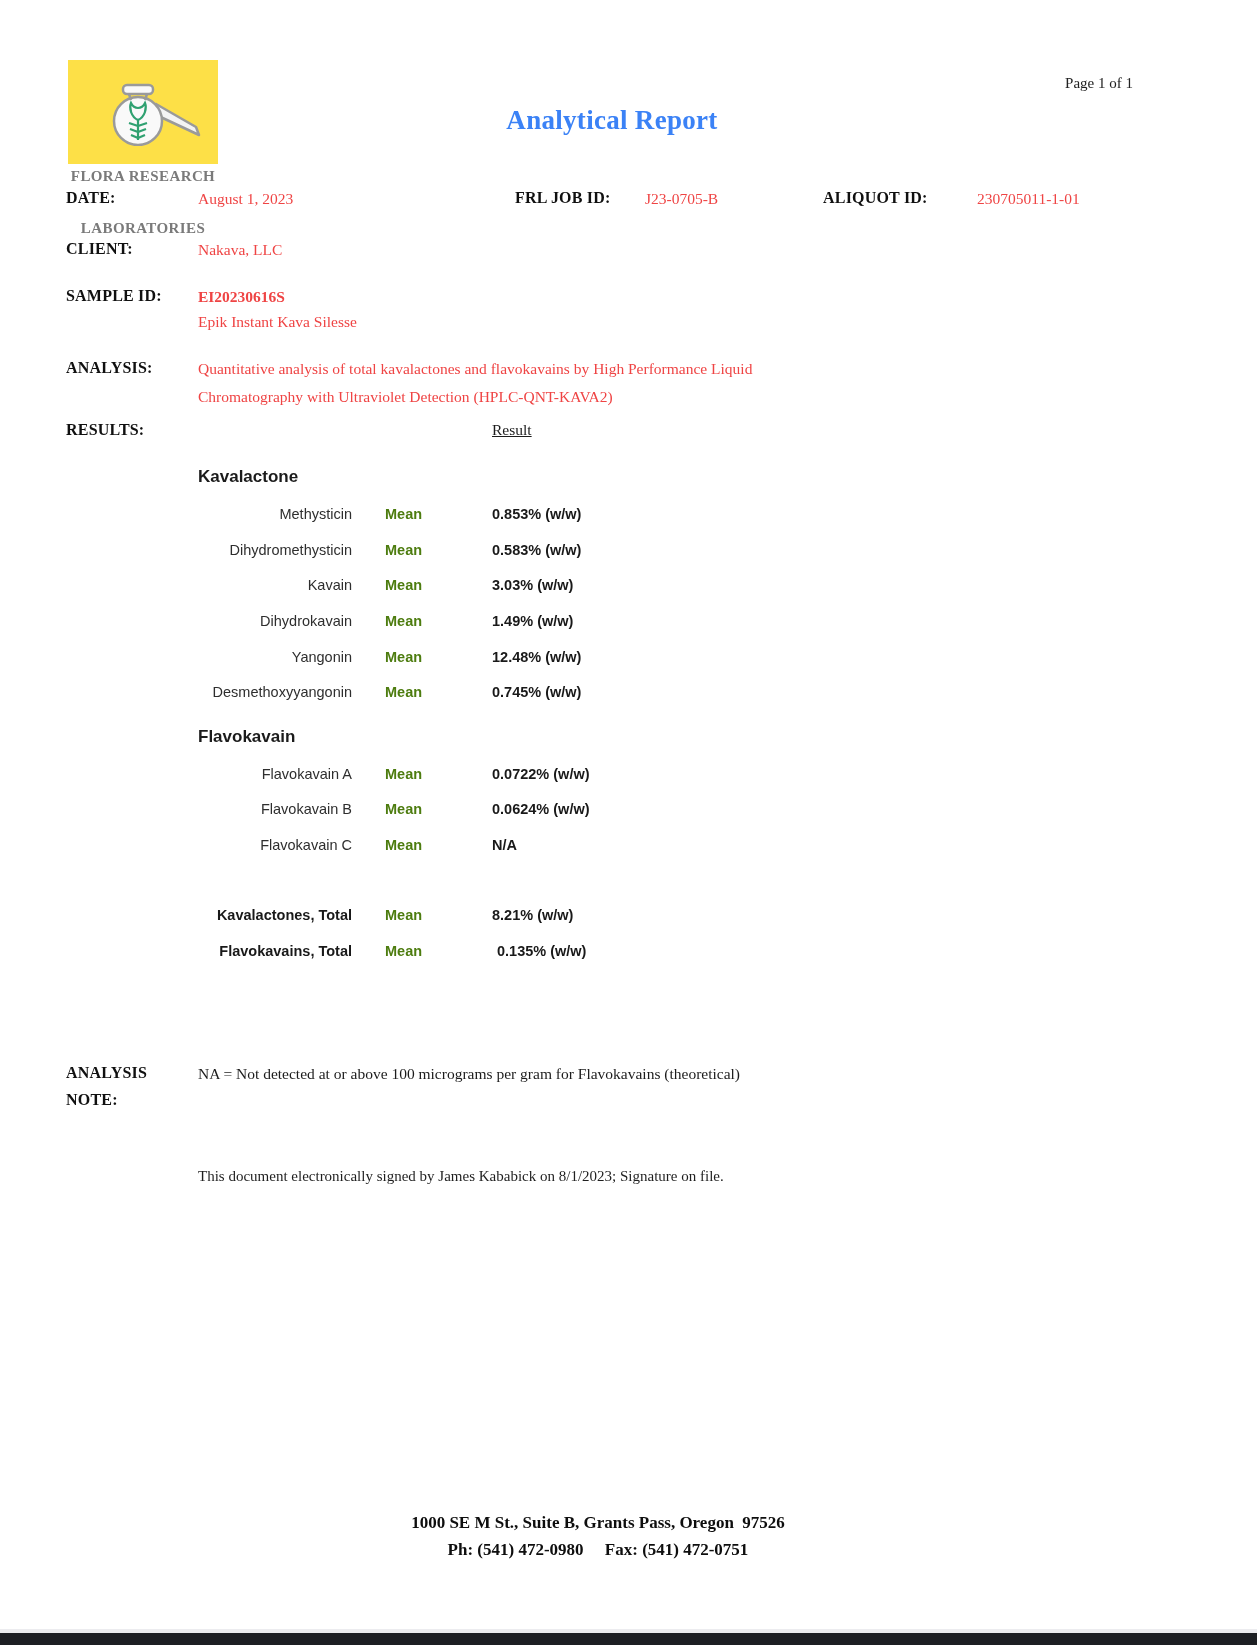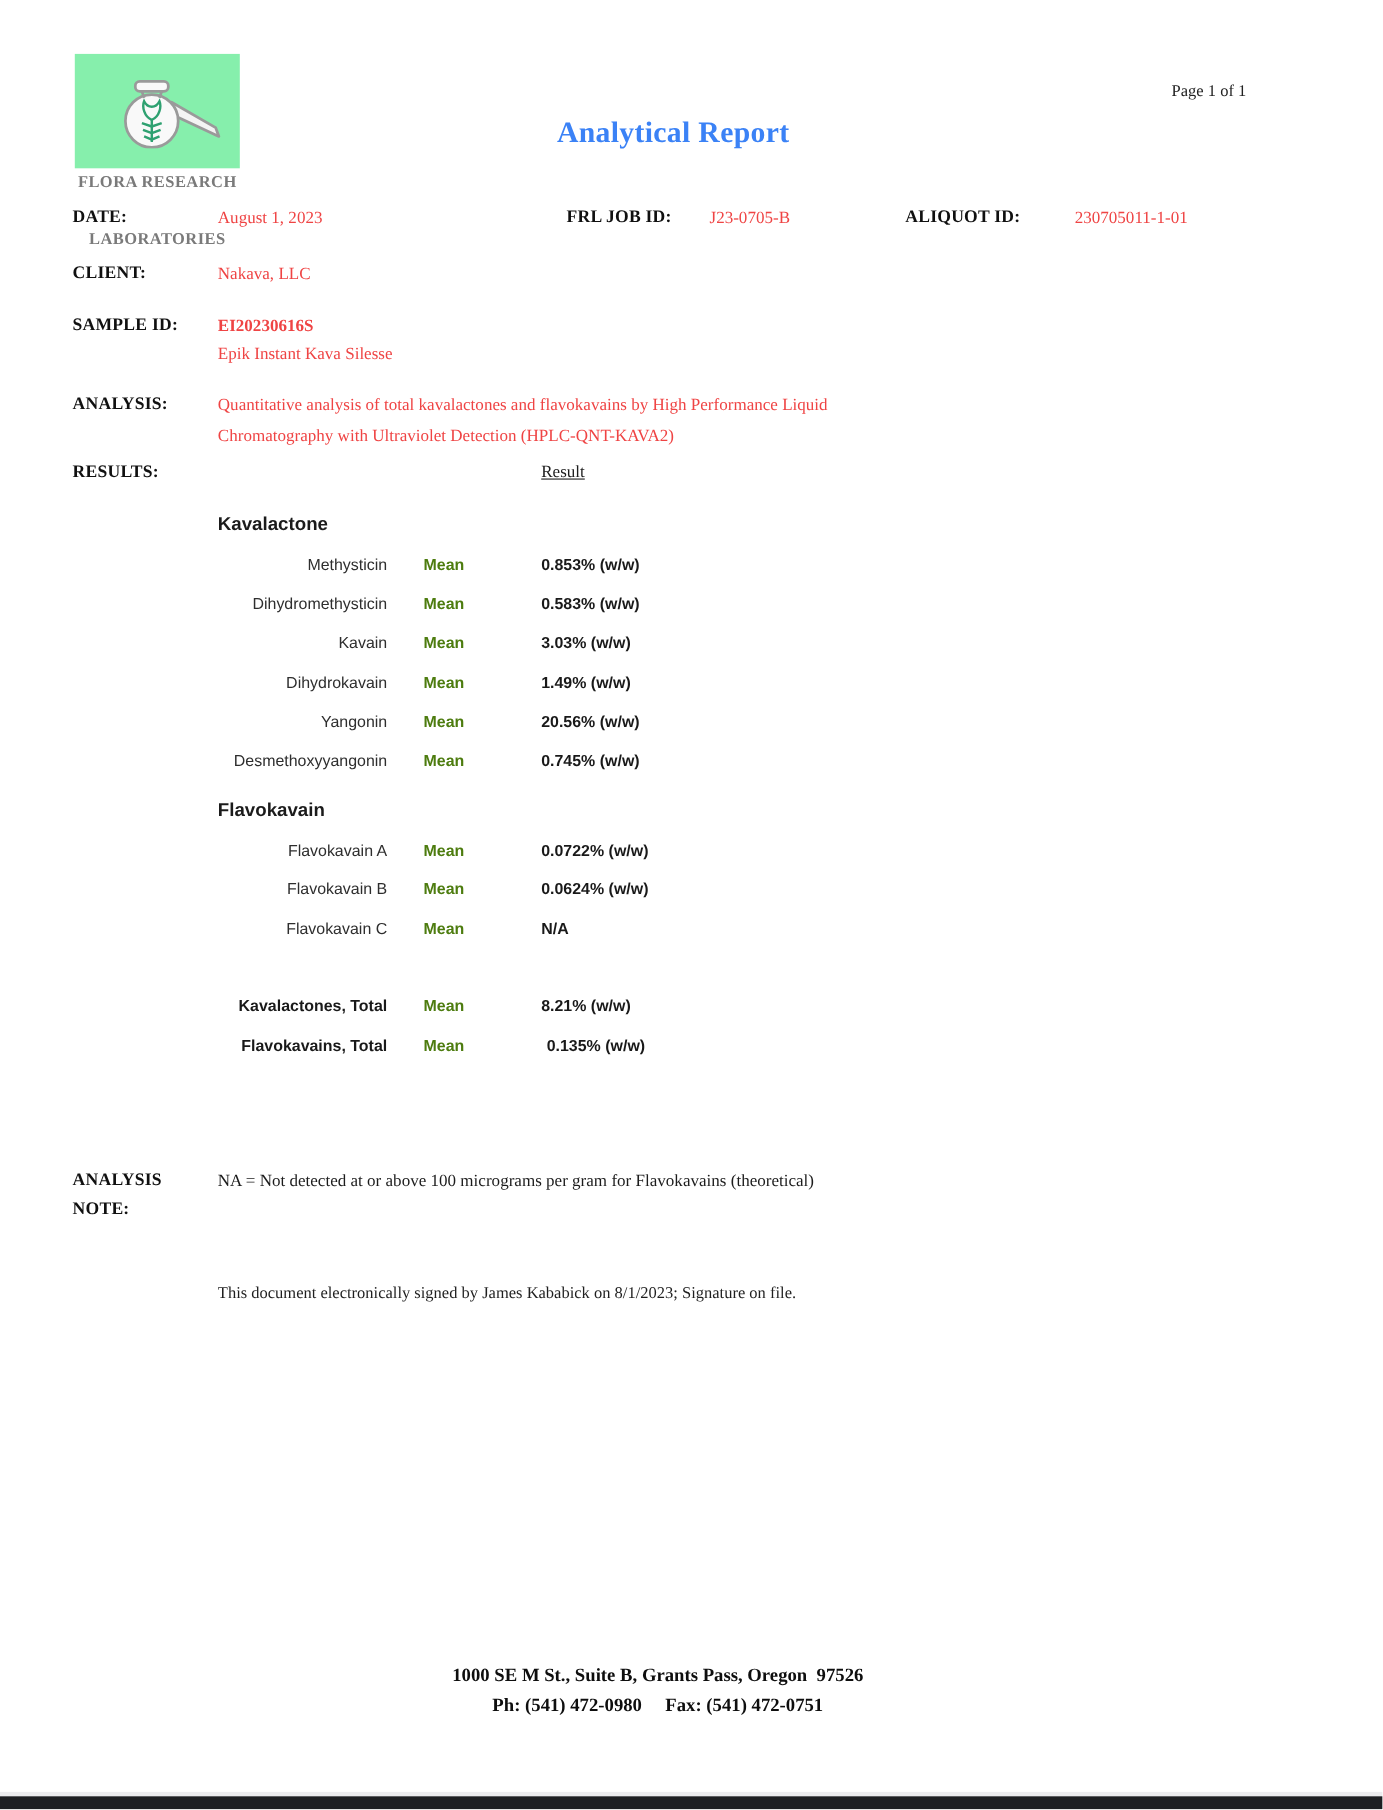--- a/index.html
+++ b/index.html
@@ -19,22 +19,22 @@
   .val  { font: 400 15.5px/20px "Liberation Serif", serif; color: #ef4444; }
 
   .page-indicator { font: 400 15px/18px "Liberation Serif", serif; color: #222; }
   .report-title {
     left: 0; top: 104px; width: 1200px; text-align: center;
     font: 700 27px/32px "Liberation Serif", serif; color: #3b82f6; letter-spacing: 0.3px; margin-left: 12px;
   }
 
   
   .logo-block {
-    left: 68px; top: 49px; width: 150px; height: 104px;
-    background: #86efac; text-align: center;
+    left: 68px; top: 60px; width: 150px; height: 104px;
+    background: #fde047; text-align: center;
   }
   .logo-text {
     font: 700 15px/16px "Liberation Serif", serif;
     color: #7a7a7a; letter-spacing: 0.4px; white-space: pre;
   }
 
   
   .section-heading { font: 700 17px/20px "Liberation Sans", sans-serif; color: #1b1b1b; }
   .analyte {
     position: absolute; left: 150px; width: 202px; text-align: right;
@@ -119,21 +119,21 @@
     <span class="result">3.03% (w/w)</span>
   </div>
   <div class="rrow" style="top:612px;">
     <span class="analyte">Dihydrokavain</span>
     <span class="stat">Mean</span>
     <span class="result">1.49% (w/w)</span>
   </div>
   <div class="rrow" style="top:648px;">
     <span class="analyte">Yangonin</span>
     <span class="stat">Mean</span>
-    <span class="result">20.56% (w/w)</span>
+    <span class="result">12.48% (w/w)</span>
   </div>
   <div class="rrow" style="top:683px;">
     <span class="analyte">Desmethoxyyangonin</span>
     <span class="stat">Mean</span>
     <span class="result">0.745% (w/w)</span>
   </div>
 
   <span class="abs section-heading" style="left:198px; top:727px;">Flavokavain</span>
 
   <div class="rrow" style="top:765px;">

